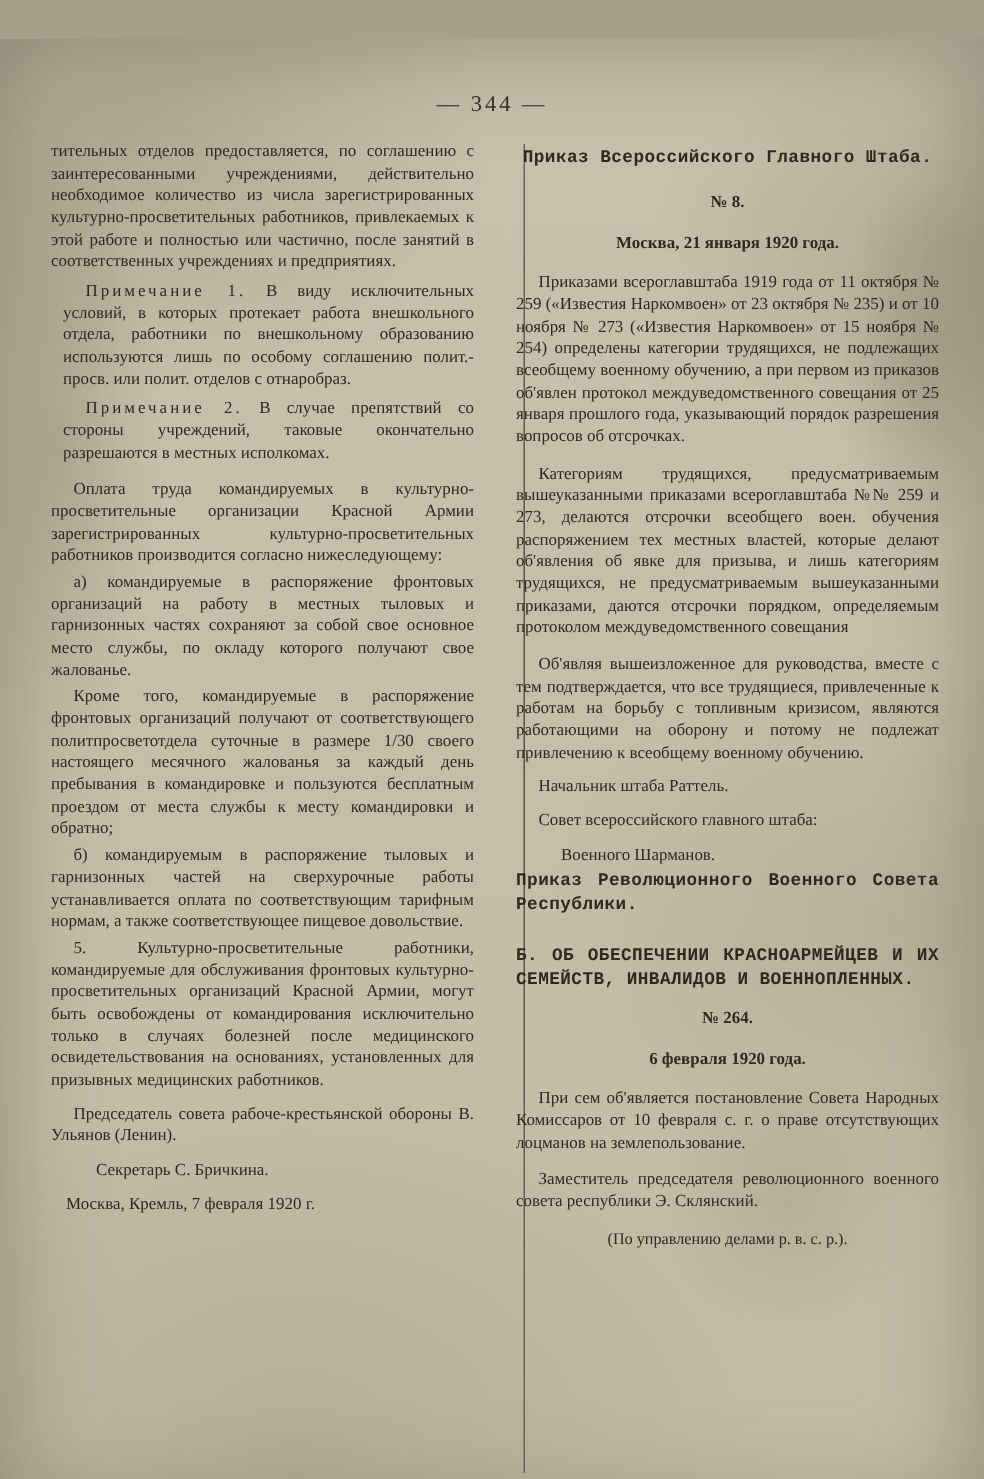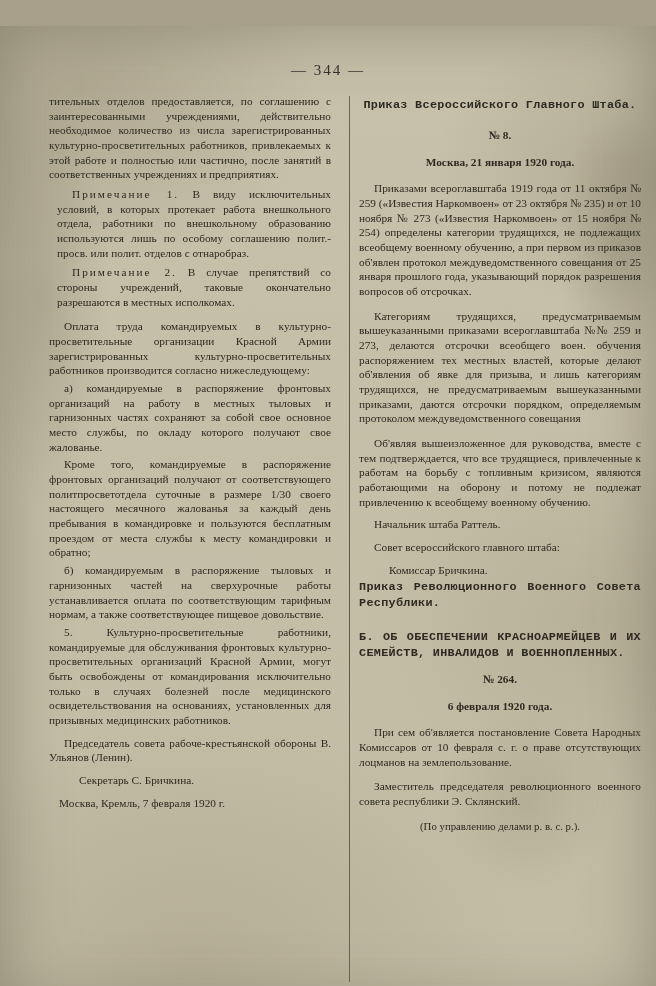--- a/index.html
+++ b/index.html
@@ -24,21 +24,21 @@
 
   .page-number{
     position:absolute;top:36px;left:0;right:0;text-align:center;
     font-size:15px;letter-spacing:2px;color:#34302a;
   }
   .divider{
     position:absolute;left:349px;top:70px;bottom:30px;width:1px;
     background:linear-gradient(#6a6456, #57513f 40%, #6a6456);
   }
   .columns{
-    position:absolute;top:68px;left:49px;width:592px;
+    position:absolute;top:68px;left:34px;width:592px;
     display:flex;justify-content:space-between;
   }
   .col{width:282px;font-size:11.3px;line-height:1.30;text-align:justify;}
   .col p{margin:0 0 3px 0;}
   p.para{text-indent:15px;}
   p.flush{text-indent:0;}
   p.note{margin:5px 0 5px 8px;text-indent:15px;}
   .lead{letter-spacing:2px;}
   p.sig{text-indent:15px;margin-top:8px;}
   p.sig-indent{text-indent:30px;}
@@ -85,21 +85,21 @@
 
     <div class="col">
       <p class="head-sans order-title">Приказ Всероссийского Главного Штаба.</p>
       <p class="center order-num">№ 8.</p>
       <p class="center order-date">Москва, 21 января 1920 года.</p>
       <p class="para">Приказами всероглавштаба 1919 года от 11 октября № 259 («Известия Наркомвоен» от 23 октября № 235) и от 10 ноября № 273 («Известия Наркомвоен» от 15 ноября № 254) определены категории трудящихся, не подлежащих всеобщему военному обучению, а при первом из приказов об'явлен протокол междуведомственного совещания от 25 января прошлого года, указывающий порядок разрешения вопросов об отсрочках.</p>
       <p class="para gap-top">Категориям трудящихся, предусматриваемым вышеуказанными приказами всероглавштаба №№ 259 и 273, делаются отсрочки всеобщего воен. обучения распоряжением тех местных властей, которые делают об'явления об явке для призыва, и лишь категориям трудящихся, не предусматриваемым вышеуказанными приказами, даются отсрочки порядком, определяемым протоколом междуведомственного совещания</p>
       <p class="para gap-top">Об'являя вышеизложенное для руководства, вместе с тем подтверждается, что все трудящиеся, привлеченные к работам на борьбу с топливным кризисом, являются работающими на оборону и потому не подлежат привлечению к всеобщему военному обучению.</p>
       <p class="sig">Начальник штаба Раттель.</p>
       <p class="sig">Совет всероссийского главного штаба:</p>
-      <p class="sig sig-indent">Комиссар Бричкина.</p>
+      <p class="sig sig-indent">Военного Шарманов.</p>
       <p class="head-sans subhead">Приказ Революционного Военного Совета Республики.</p>
       <p class="head-sans section-head">Б. ОБ ОБЕСПЕЧЕНИИ КРАСНОАРМЕЙЦЕВ И ИХ СЕМЕЙСТВ, ИНВАЛИДОВ И ВОЕННОПЛЕННЫХ.</p>
       <p class="center order-num">№ 264.</p>
       <p class="center order-date">6 февраля 1920 года.</p>
       <p class="para gap-top">При сем об'является постановление Совета Народных Комиссаров от 10 февраля с. г. о праве отсутствующих лоцманов на землепользование.</p>
       <p class="para gap-top">Заместитель председателя революционного военного совета республики Э. Склянский.</p>
       <p class="center small-center">(По управлению делами р. в. с. р.).</p>
     </div>
 
   </div>

